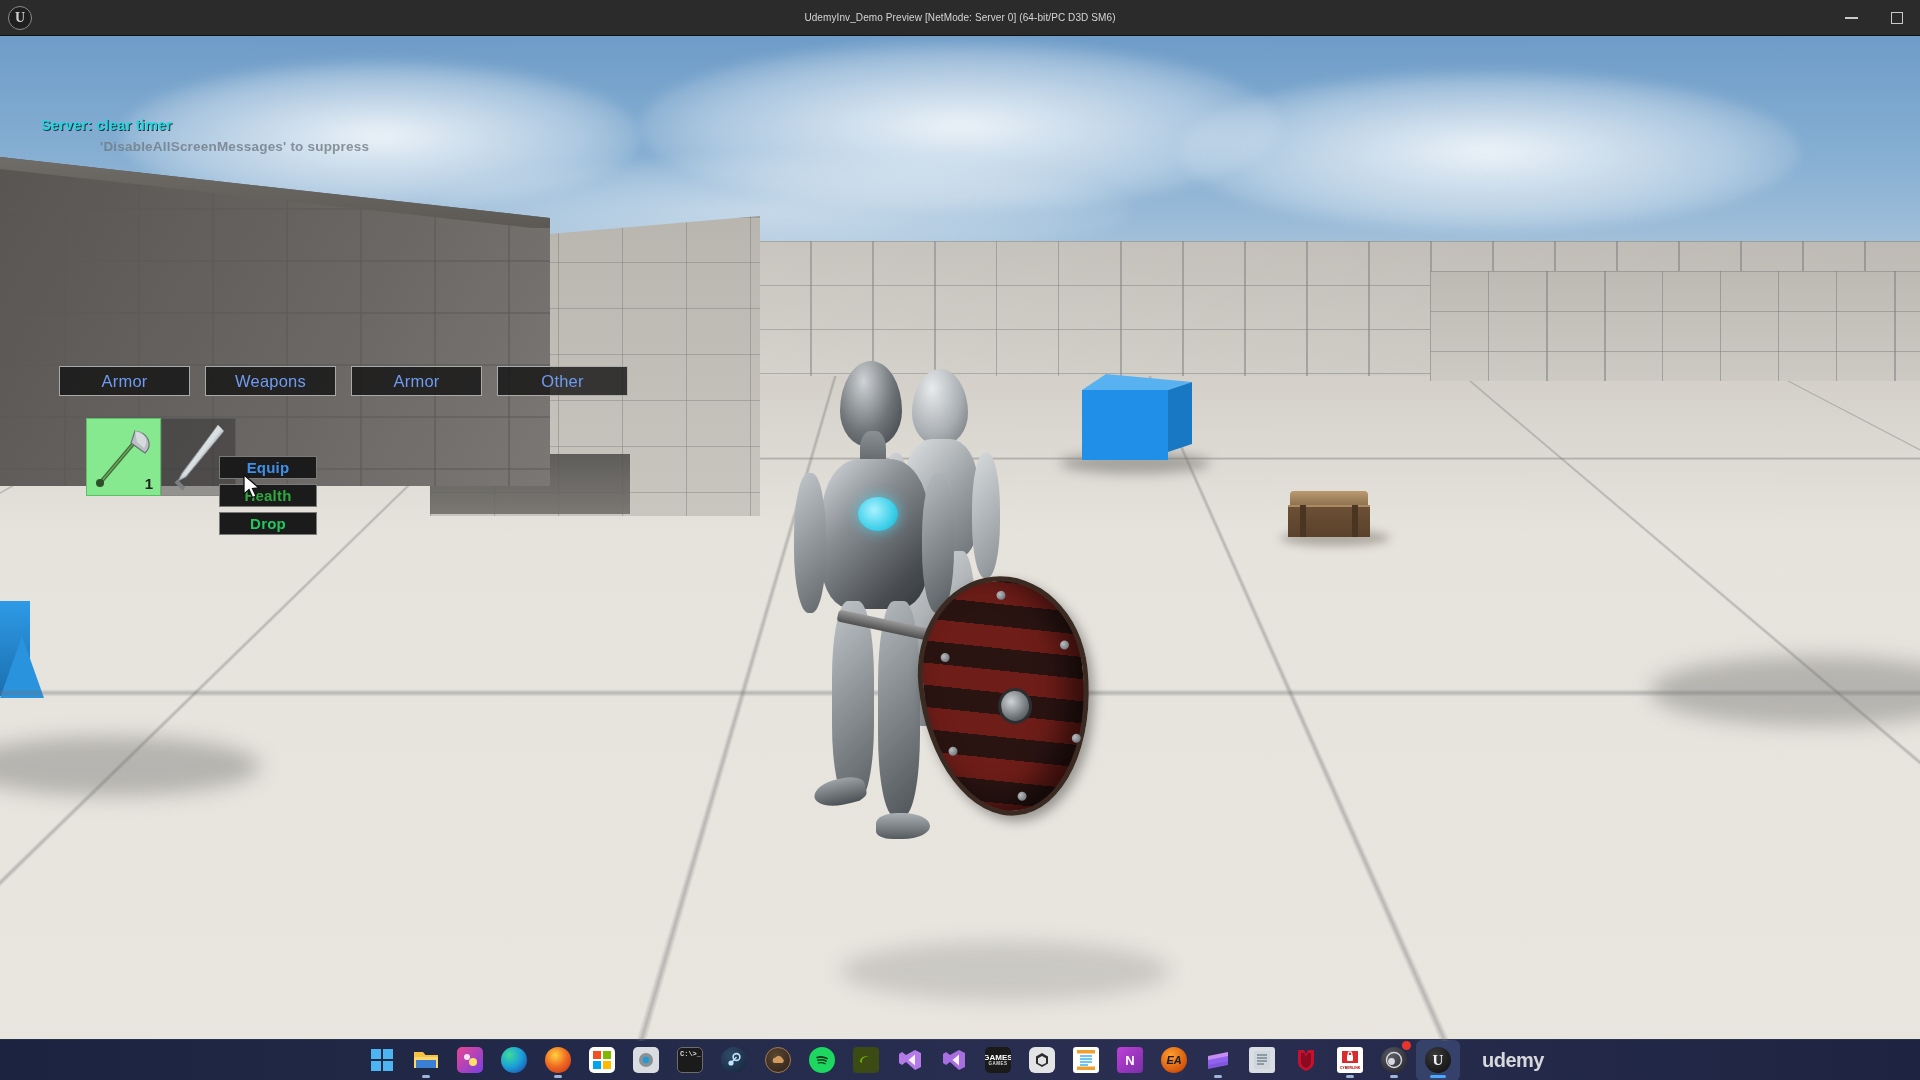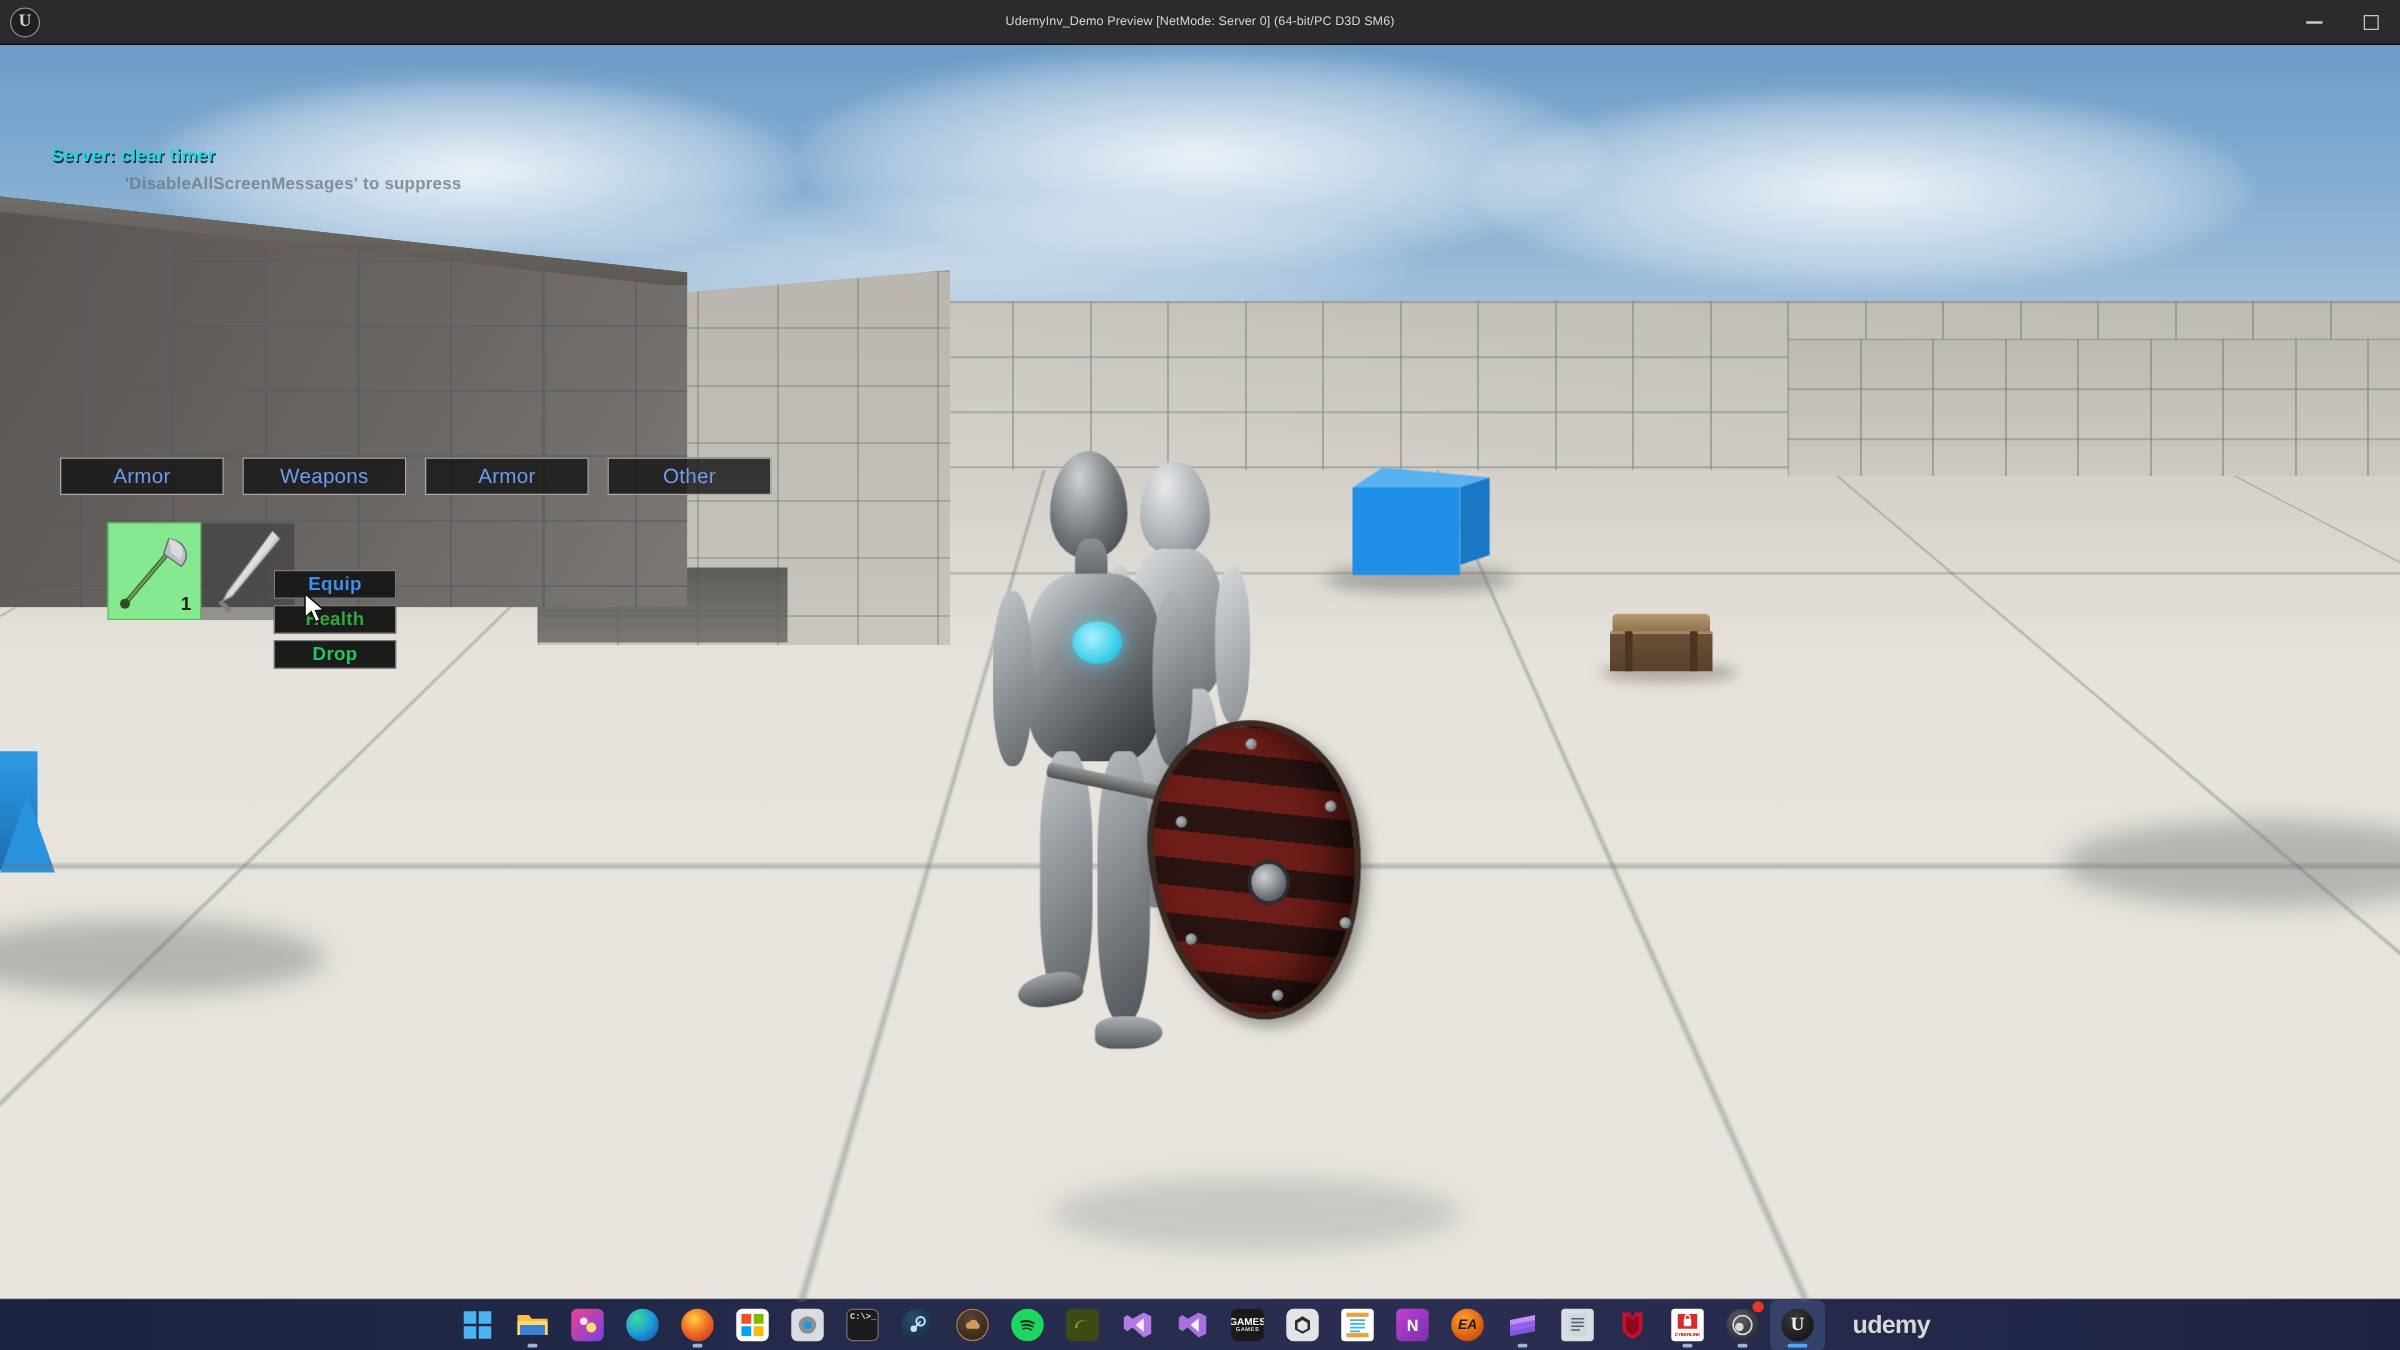--- a/index.html
+++ b/index.html
@@ -185,21 +185,21 @@
     display: flex; align-items: center; justify-content: center;
   }
   .health-fill { position: absolute; left: 0; top: 0; height: 100%; background: #df4e12; }
   .health-label {
     position: relative; color: #29b6d8; font-size: 30px; font-style: italic;
     font-weight: bold; font-family: "Liberation Sans", sans-serif;
     letter-spacing: .5px; z-index: 2;
   }
 
   
-  .inv-tabs { position: absolute; left: 48px; top: 330px; display: flex; gap: 15px; }
+  .inv-tabs { position: absolute; left: 59px; top: 330px; display: flex; gap: 15px; }
   .inv-tab {
     width: 131px; height: 30px; background: rgba(18,18,18,.80);
     border: 1px solid rgba(215,215,215,.75);
     display: flex; align-items: center; justify-content: center;
     color: #6e9bf0; font-size: 16.5px; letter-spacing: .2px;
   }
 
   .inv-grid { position: absolute; left: 86px; top: 382px; display: flex; }
   .inv-slot {
     width: 75px; height: 78px; position: relative;

